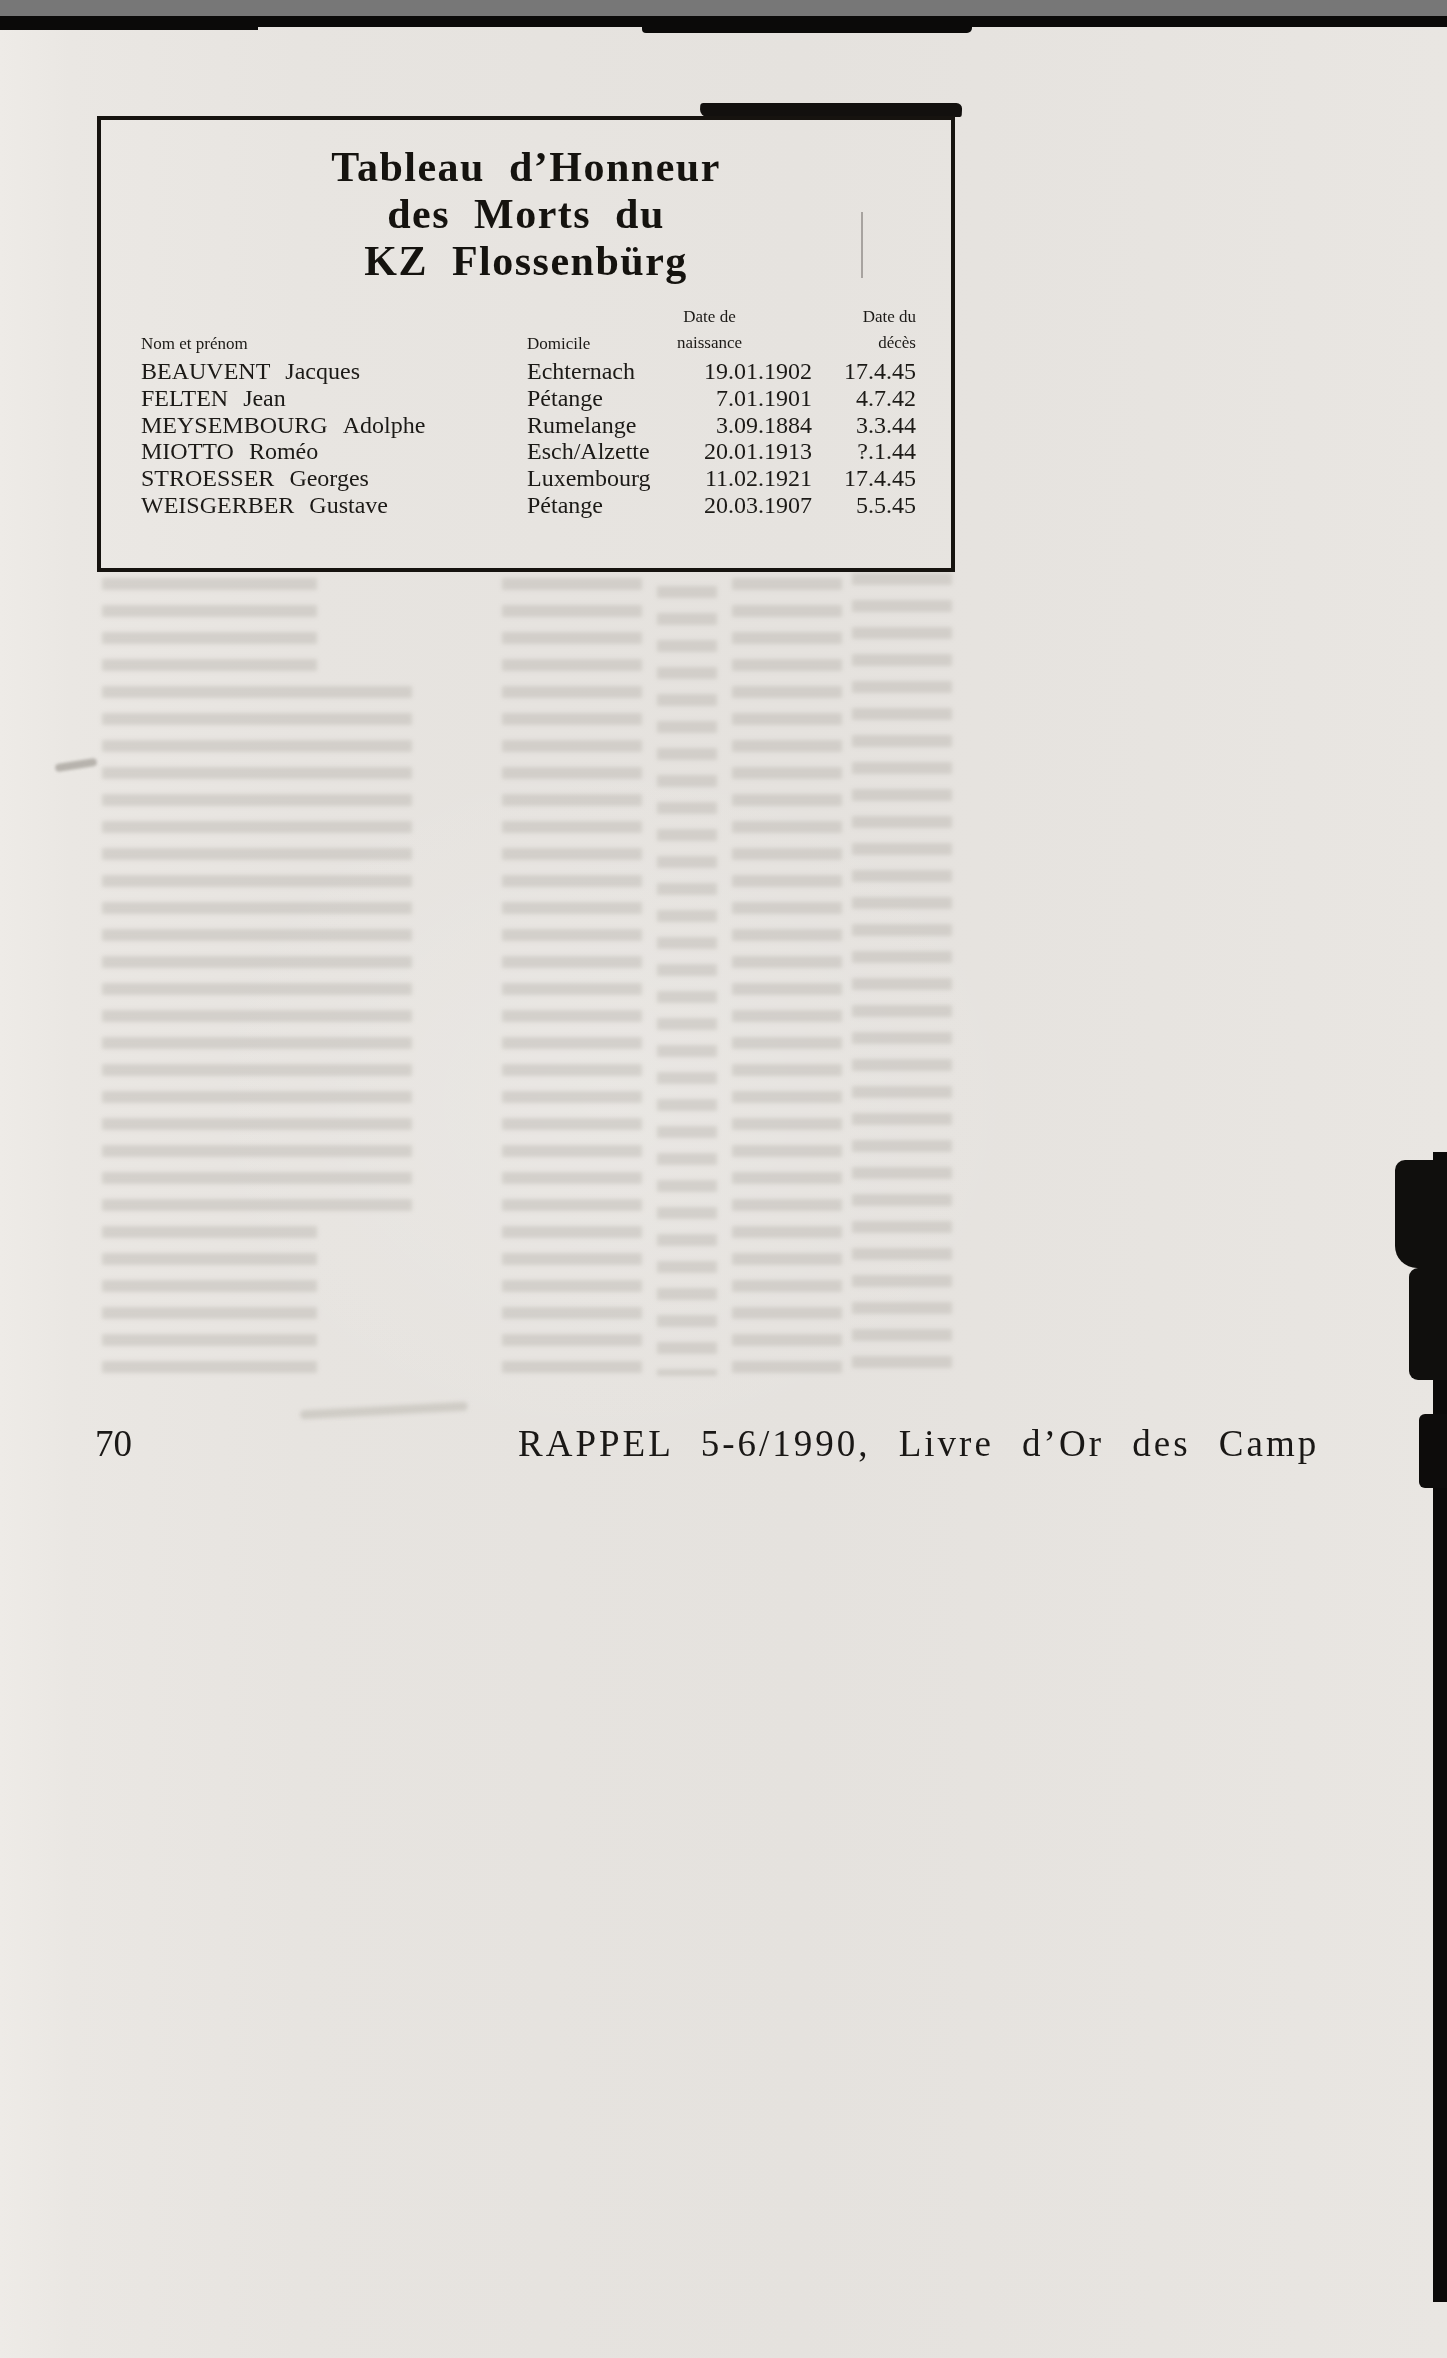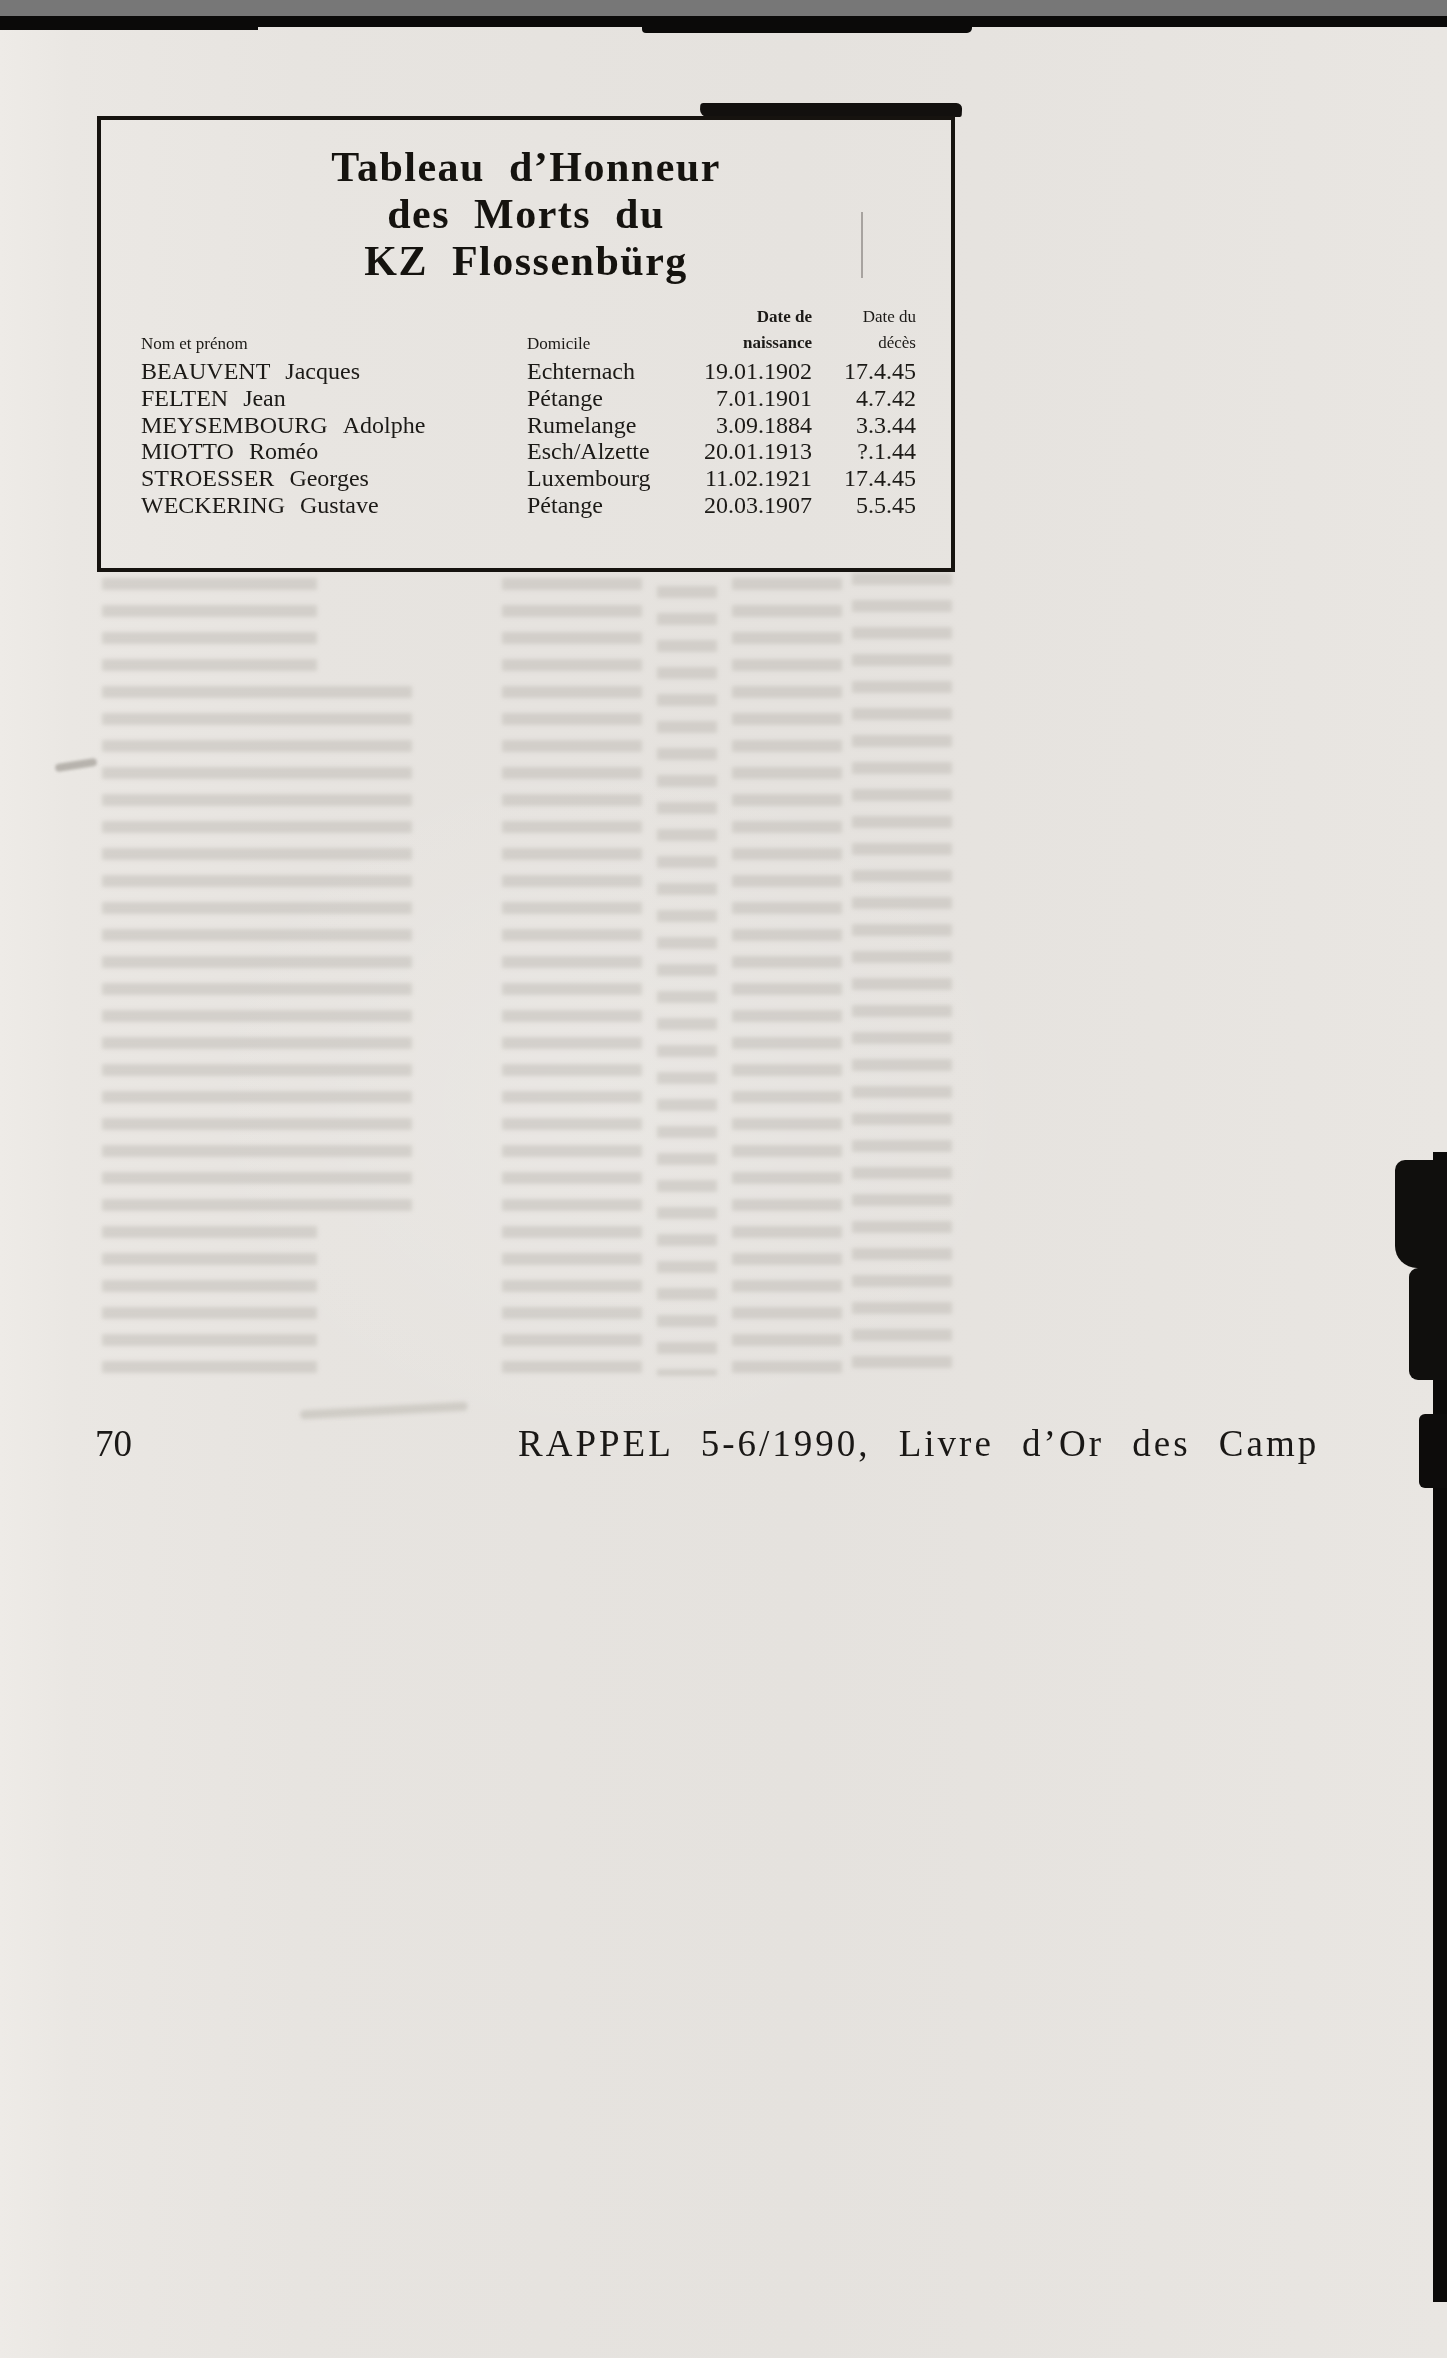--- a/index.html
+++ b/index.html
@@ -38,21 +38,21 @@
   .gc5 {left:750px;top:-5px;width:100px;height:810px;}
   .gsq{position:absolute;left:300px;top:1390px;width:168px;height:9px;background:#cfccc6;border-radius:5px;filter:blur(2px);transform:rotate(-3deg);}
 
   
   .box{position:absolute;left:97px;top:100px;width:858px;height:456px;border:4px solid #16130f;box-sizing:border-box;background:rgba(255,255,255,.05);}
   .box-title{position:absolute;top:24px;left:0;width:100%;text-align:center;font-size:42px;font-weight:700;line-height:47px;letter-spacing:1.5px;word-spacing:12px;color:#15130f;}
 
   .thead{position:absolute;top:178px;left:0;width:100%;height:58px;font-size:17px;}
   .h-name {position:absolute;left:40px;bottom:2px;white-space:nowrap;}
   .h-dom  {position:absolute;left:426px;bottom:2px;white-space:nowrap;}
-  .h-birth{position:absolute;left:506px;bottom:0;width:205px;text-align:right;line-height:26px;font-weight:bold;}
+  .h-birth{position:absolute;left:506px;bottom:0;width:205px;text-align:center;line-height:26px;}
   .h-death{position:absolute;left:636px;bottom:0;width:179px;text-align:right;line-height:26px;}
 
   .rows{position:absolute;top:238px;left:0;width:100%;}
   .row{position:relative;height:26.8px;font-size:24px;line-height:26.8px;}
   .c-name {position:absolute;left:40px;white-space:nowrap;}
   .namegap{display:inline-block;width:15px;}
   .c-dom  {position:absolute;left:426px;white-space:nowrap;}
   .c-birth{position:absolute;left:506px;width:205px;text-align:right;}
   .c-death{position:absolute;left:636px;width:179px;text-align:right;}
 
@@ -138,21 +138,21 @@
 
       <div class="row">
         <span class="c-name"><span>STROESSER</span><span class="namegap"></span><span>Georges</span></span>
         <span class="c-dom">Luxembourg</span>
         <span class="c-birth">11.02.1921</span>
         <span class="c-death">17.4.45</span>
       </div>
 
 
       <div class="row">
-        <span class="c-name"><span>WECKERING</span><span class="namegap"></span><span>Gustave</span></span>
+        <span class="c-name"><span>WEISGERBER</span><span class="namegap"></span><span>Gustave</span></span>
         <span class="c-dom">Pétange</span>
         <span class="c-birth">20.03.1907</span>
         <span class="c-death">5.5.45</span>
       </div>
 
     </div>
   </div>
 
   <div class="page-num">70</div>
   <div class="citation">RAPPEL 5-6/1990, Livre d’Or des Camp</div>

